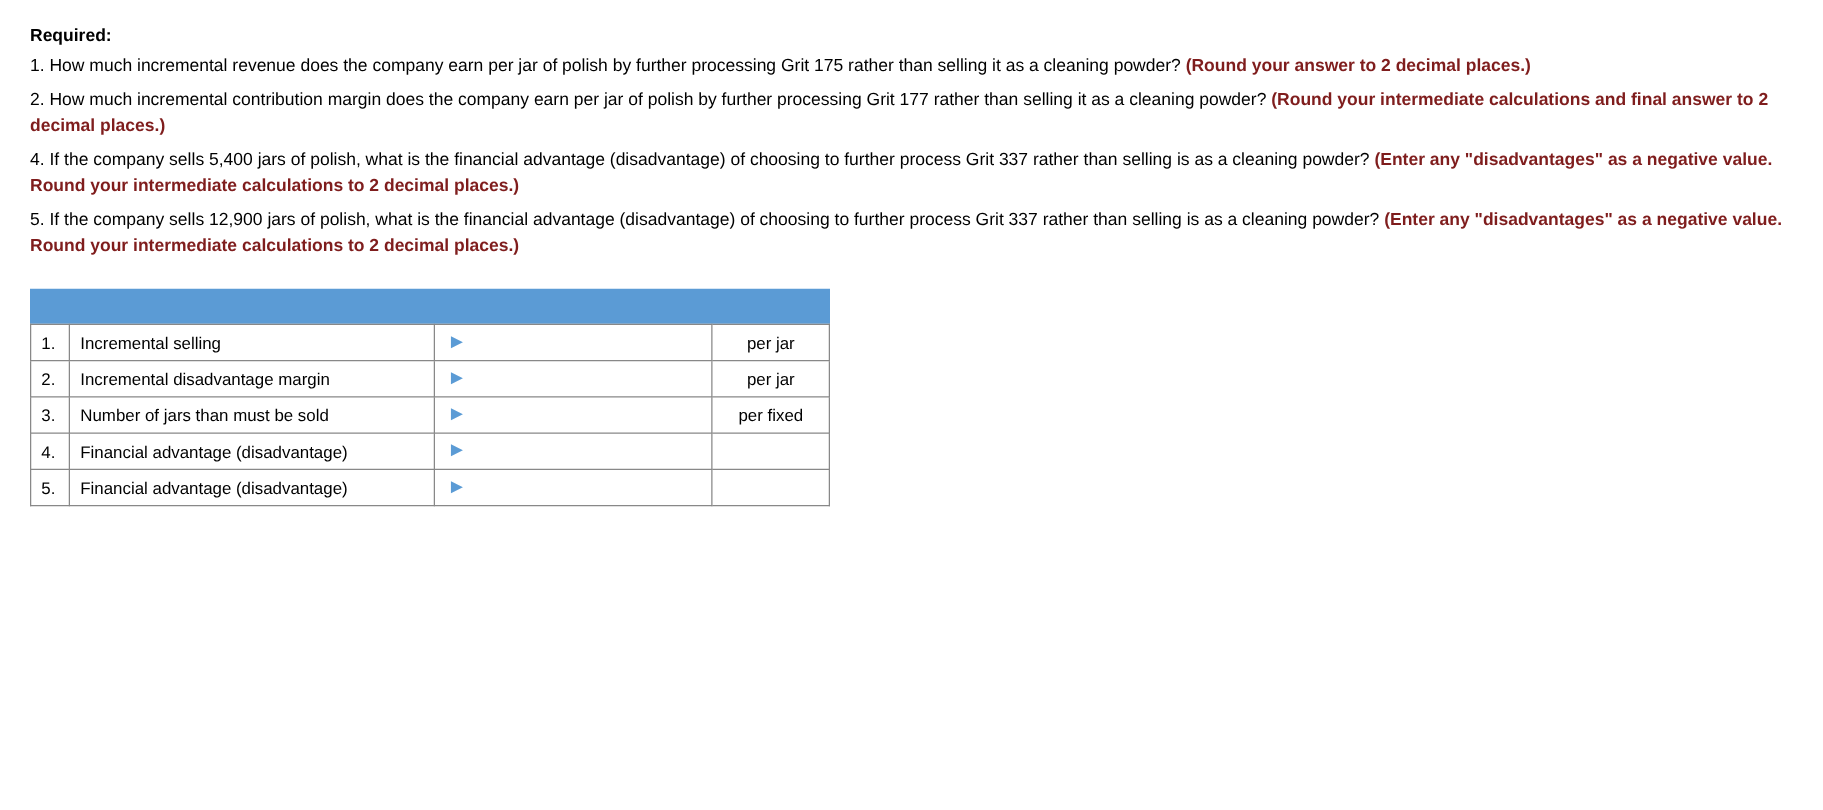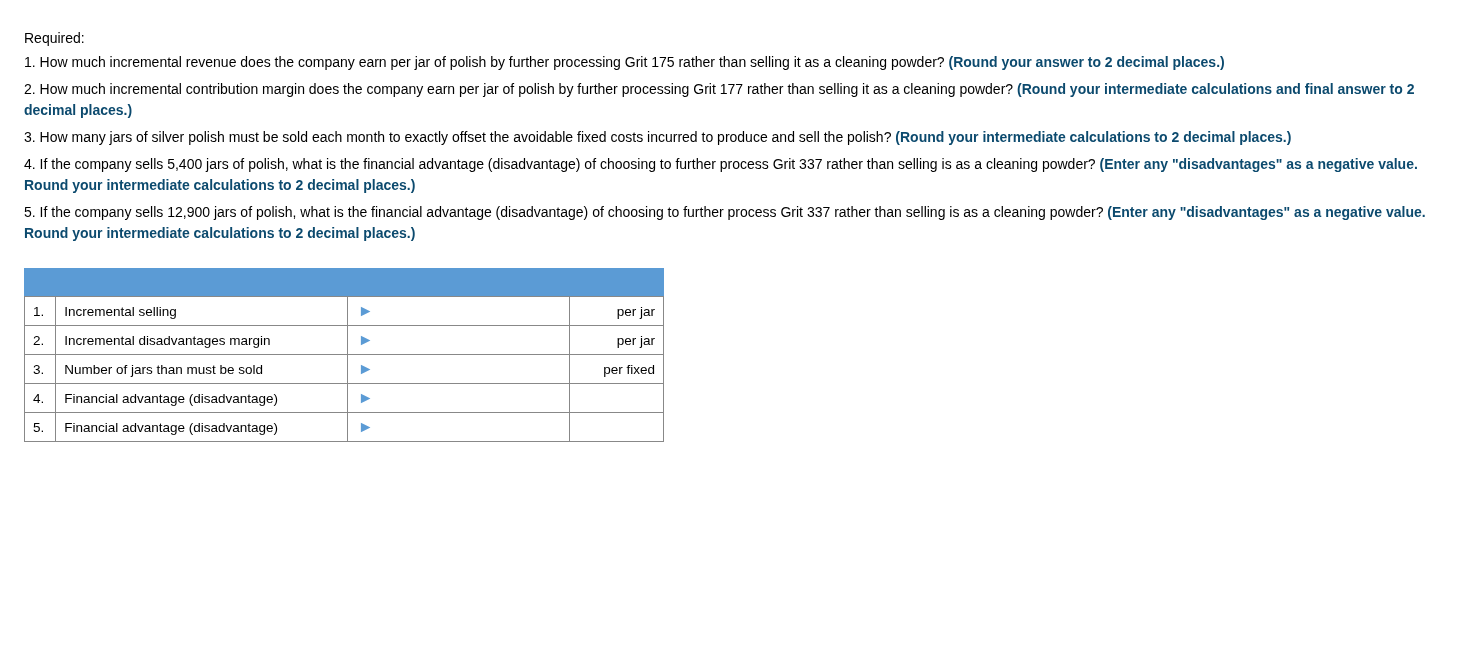--- a/index.html
+++ b/index.html
@@ -12,32 +12,31 @@
       background: #ffffff;
       font-family: Arial, sans-serif;
       font-size: 14px;
       color: #000000;
       padding: 20px 24px;
       width: 1458px;
       min-height: 648px;
     }
 
     .required-label {
-      font-weight: normal;
+      font-weight: bold;
       margin-bottom: 6px;
-      margin-top: 10px;
     }
 
     .question-block {
       margin-bottom: 6px;
       line-height: 1.5;
     }
 
     .highlight-red {
-      color: #0c4a6e;
+      color: #7f1d1d;
       font-weight: bold;
     }
 
     .table-wrapper {
       margin-top: 24px;
       width: 640px;
     }
 
     .table-header {
       background-color: #5b9bd5;
@@ -68,21 +67,21 @@
     }
 
     .col-input {
       width: 160px;
       padding: 0;
       position: relative;
     }
 
     .col-unit {
       width: 90px;
-      text-align: right;
+      text-align: center;
     }
 
     .input-arrow-wrapper {
       display: flex;
       align-items: center;
       width: 100%;
       height: 100%;
     }
 
     .arrow-indicator {
@@ -108,23 +107,20 @@
   <p class="required-label">Required:</p>
 
   <div class="question-block">
     <span><span>1.</span> <span>How much incremental revenue does the company earn per jar of polish by further processing Grit 175 rather than selling it as a cleaning powder? </span></span><span class="highlight-red">(Round your answer to 2 decimal places.)</span>
   </div>
 
   <div class="question-block">
     <span>2.</span> <span>How much incremental contribution margin does the company earn per jar of polish by further processing Grit 177 rather than selling it as a cleaning powder? </span><span class="highlight-red">(Round your intermediate calculations and final answer to 2 decimal places.)</span>
   </div>
 
-  <div class="question-block">
-    <span>3.</span> <span>How many jars of silver polish must be sold each month to exactly offset the avoidable fixed costs incurred to produce and sell the polish? </span><span class="highlight-red">(Round your intermediate calculations to 2 decimal places.)</span>
-  </div>
 
   <div class="question-block">
     <span>4.</span> <span>If the company sells 5,400 jars of polish, what is the financial advantage (disadvantage) of choosing to further process Grit 337 rather than selling is as a cleaning powder? </span><span class="highlight-red">(Enter any "disadvantages" as a negative value.  Round your intermediate calculations to 2 decimal places.)</span>
   </div>
 
   <div class="question-block">
     <span>5.</span> <span>If the company sells 12,900 jars of polish, what is the financial advantage (disadvantage) of choosing to further process Grit 337 rather than selling is as a cleaning powder? </span><span class="highlight-red">(Enter any "disadvantages" as a negative value.  Round your intermediate calculations to 2 decimal places.)</span>
   </div>
 </div>
 
@@ -140,21 +136,21 @@
           <div class="input-arrow-wrapper">
             <span class="arrow-indicator">►</span>
             <input class="input-field-inner" type="text" value="" style="">
           </div>
         </td>
         <td class="col-unit">per jar</td>
       </tr>
 
       <tr>
         <td class="col-num"><span>2.</span></td>
-        <td class="col-label">Incremental disadvantages margin</td>
+        <td class="col-label">Incremental disadvantage margin</td>
         <td class="col-input">
           <div class="input-arrow-wrapper">
             <span class="arrow-indicator">►</span>
             <input class="input-field-inner" type="text" value="" style="">
           </div>
         </td>
         <td class="col-unit">per jar</td>
       </tr>
 
       <tr>

